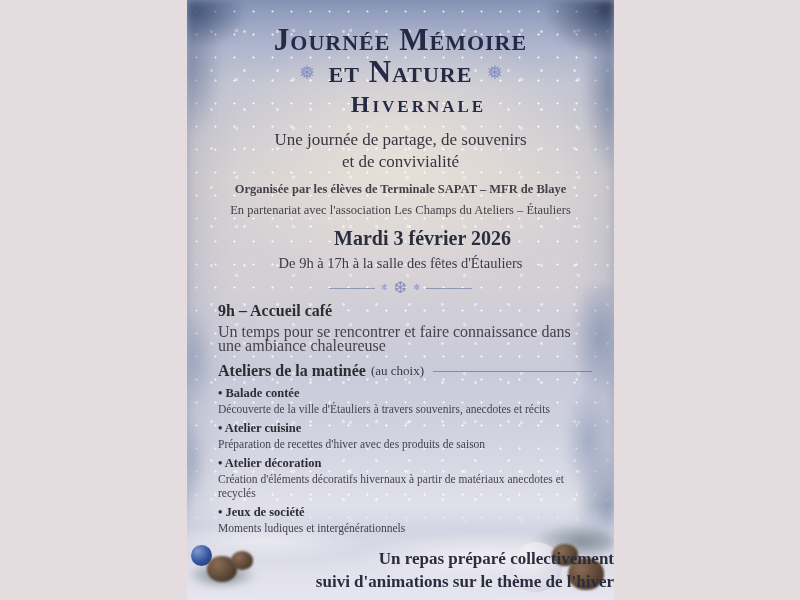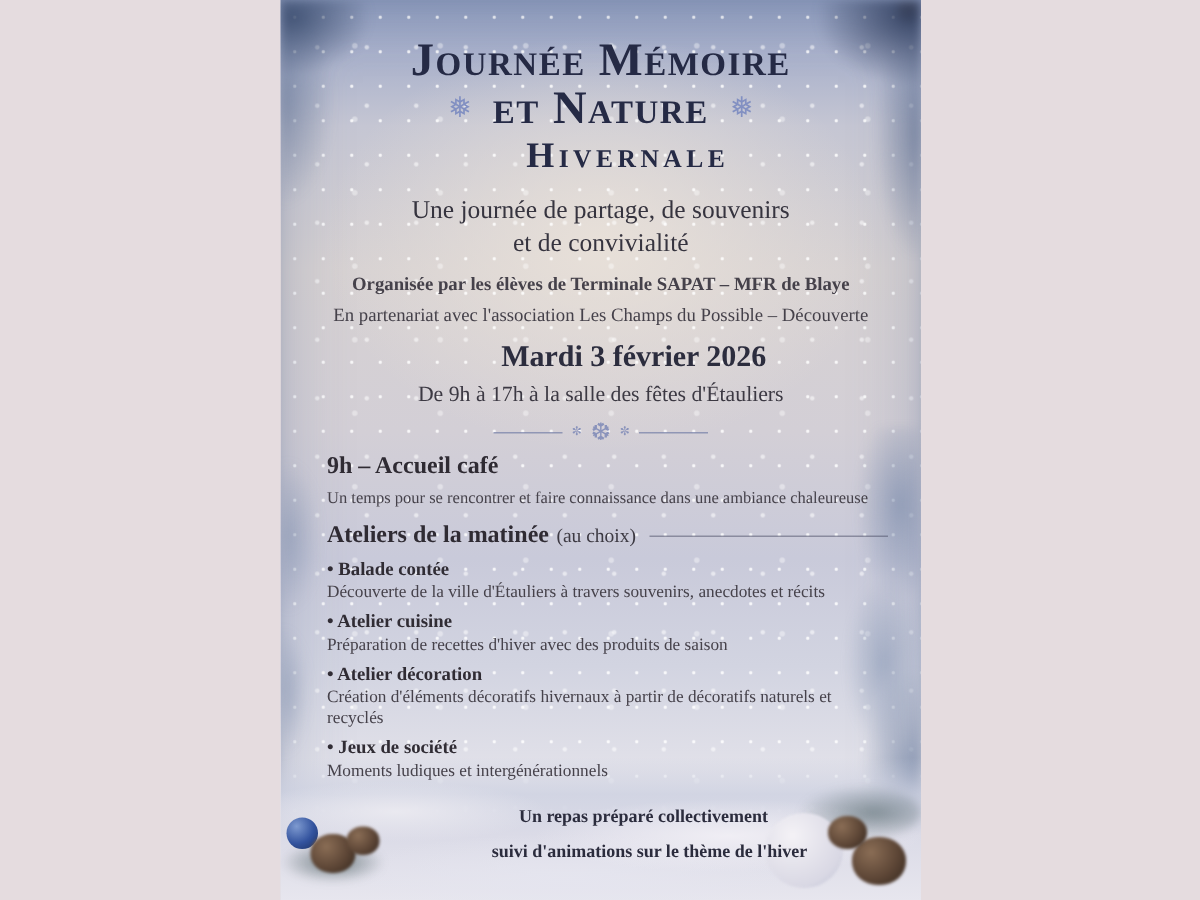--- a/index.html
+++ b/index.html
@@ -86,30 +86,30 @@
   .date-line { margin-top: 9px; font-weight: bold; font-size: 20px; color: #2c2d3e; padding-left: 44px; }
   .place-line { margin-top: 5px; font-size: 14.5px; color: #3c3943; }
 
   .divider { margin-top: 8px; display: flex; justify-content: center; align-items: center; gap: 6px; color: #8a93bb; }
   .d-line { width: 46px; height: 1px; background: rgba(122,131,170,.75); }
   .d-star { font-family: "DejaVu Sans", sans-serif; font-size: 8px; line-height: 8px; }
   .d-flake { font-family: "DejaVu Sans", sans-serif; font-size: 16px; line-height: 16px; }
 
   .schedule { margin-top: 5px; padding: 0 22px 0 31px; text-align: left; }
   .sec-title { font-weight: bold; font-size: 16px; line-height: 20px; color: #2f2b33; }
-  .sec-desc { margin-top: 4px; font-size: 11px; line-height: 14px; color: #46424b; }
+  .sec-desc { margin-top: 4px; font-size: 16px; line-height: 14px; color: #46424b; }
   .ateliers-row { margin-top: 8px; display: flex; align-items: center; }
   .ateliers-note { font-weight: normal; font-size: 13px; color: #3c3942; margin-left: 5px; }
   .rule { flex: 1; height: 1px; background: rgba(74,76,100,.5); margin-left: 9px; }
   .item { margin-top: 5px; }
   .item-title { font-weight: bold; font-size: 12.5px; line-height: 15px; color: #302c34; }
   .item-desc { margin-top: 1px; font-size: 11.5px; line-height: 14px; color: #46424b; }
 
-  .meal { margin-top: 12px; padding-left: 57px; text-align: center;
-    font-weight: bold; font-size: 12px; line-height: 23px; color: #2b2c3d; }
+  .meal { margin-top: 12px; padding-left: 57px; text-align: right;
+    font-weight: bold; font-size: 17px; line-height: 23px; color: #2b2c3d; }
   .meal-line2 { padding-left: 8px; }
 </style>
 </head>
 <body>
 
 <div class="canvas">
   <div class="poster">
 
     <div class="deco frost-tl"></div>
     <div class="deco frost-tr"></div>
@@ -136,21 +136,21 @@
         </div>
         <div class="title-line3">Hivernale</div>
       </div>
 
       <div class="subtitle center">
         <div>Une journée de partage, de souvenirs</div>
         <div>et de convivialité</div>
       </div>
 
       <div class="credit center">Organisée par les élèves de Terminale SAPAT – MFR de Blaye</div>
-      <div class="credit2 center">En partenariat avec l'association Les Champs du Possible – Découverte</div>
+      <div class="credit2 center">En partenariat avec l'association Les Champs du Ateliers – Étauliers</div>
 
       <div class="date-line center">Mardi 3 février 2026</div>
       <div class="place-line center">De 9h à 17h à la salle des fêtes d'Étauliers</div>
 
       <div class="divider">
         <span class="d-line"></span>
         <span class="d-star">✼</span>
         <span class="d-flake">❆</span>
         <span class="d-star">✼</span>
         <span class="d-line"></span>
@@ -169,21 +169,21 @@
         <div class="item">
           <div class="item-title">• Balade contée</div>
           <div class="item-desc">Découverte de la ville d'Étauliers à travers souvenirs, anecdotes et récits</div>
         </div>
         <div class="item">
           <div class="item-title">• Atelier cuisine</div>
           <div class="item-desc">Préparation de recettes d'hiver avec des produits de saison</div>
         </div>
         <div class="item">
           <div class="item-title">• Atelier décoration</div>
-          <div class="item-desc">Création d'éléments décoratifs hivernaux à partir de décoratifs naturels et recyclés</div>
+          <div class="item-desc">Création d'éléments décoratifs hivernaux à partir de matériaux anecdotes et recyclés</div>
         </div>
         <div class="item">
           <div class="item-title">• Jeux de société</div>
           <div class="item-desc">Moments ludiques et intergénérationnels</div>
         </div>
       </div>
 
       <div class="meal">
         <div>Un repas préparé collectivement</div>
         <div class="meal-line2">suivi d'animations sur le thème de l'hiver</div>

